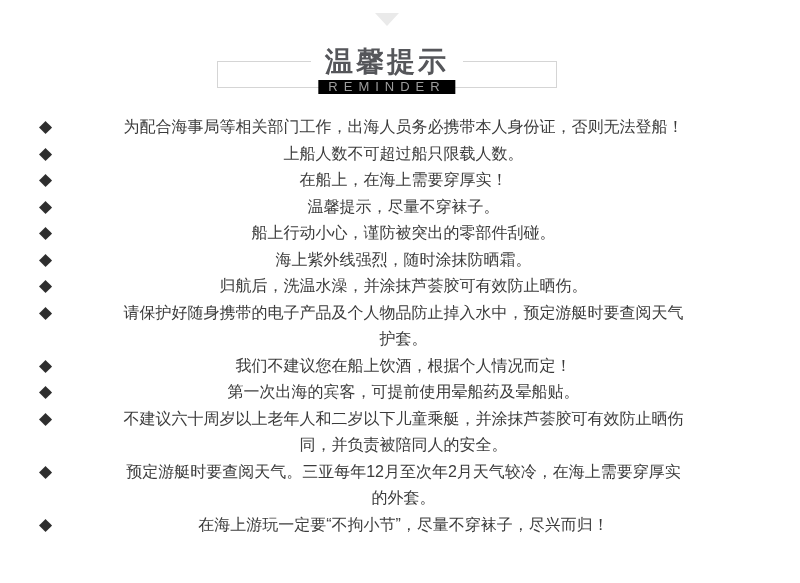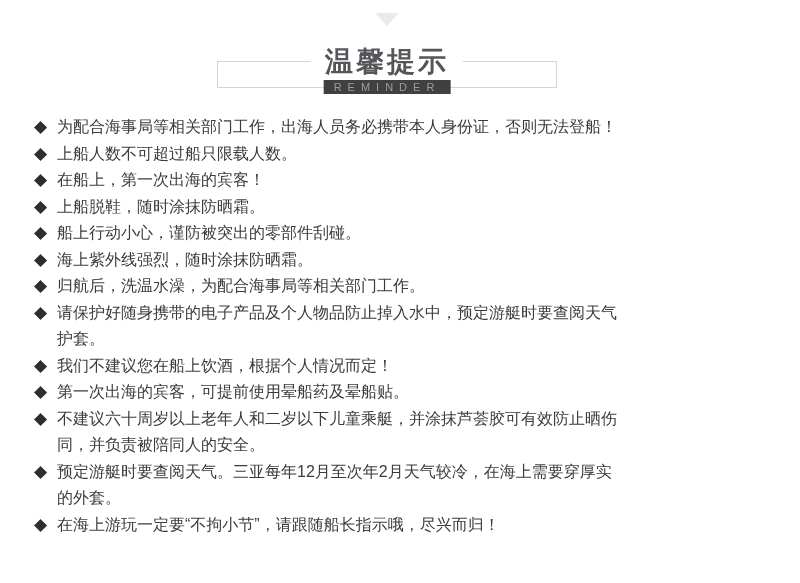--- a/index.html
+++ b/index.html
@@ -3,21 +3,21 @@
 <meta charset="utf-8">
 <style>
   html, body { margin: 0; padding: 0; }
   body {
     width: 800px;
     height: 583px;
     background: #ffffff;
     overflow: hidden;
     font-family: "Liberation Sans", "DejaVu Sans", sans-serif;
   }
-  .page { width: 774px; height: 583px; position: relative; }
+  .page { width: 774px; height: 583px; position: relative; text-align: center; }
 
   
   .header { padding-top: 13px; }
   .triangle {
     width: 0; height: 0;
     margin: 0 auto;
     border-left: 12px solid transparent;
     border-right: 12px solid transparent;
     border-top: 13px solid var(--c-triangle, #eaeaea);
   }
@@ -39,23 +39,23 @@
     font-weight: bold;
     line-height: 28px;
     letter-spacing: 3px;
     color: var(--c-title, #55565a);
     white-space: nowrap;
   }
   .subtitle {
     position: absolute;
     left: 50%; bottom: 0;
     transform: translate(-50%, 50%);
-    background: #404040;
+    background: #000000;
     padding: 0 10px;
-    font-size: 11px;
+    font-size: 13px;
     line-height: 14px;
     letter-spacing: 6px;
     color: var(--c-subtitle, #9d9d9d);
     white-space: nowrap;
   }
 
   
   .list {
     margin: 26px 24px 0 34px;
     padding: 0;
@@ -96,41 +96,41 @@
     <span class="text">为配合海事局等相关部门工作，出海人员务必携带本人身份证，否则无法登船！</span>
   </li>
 
   <li class="row">
     <span class="bullet">◆</span>
     <span class="text">上船人数不可超过船只限载人数。</span>
   </li>
 
   <li class="row">
     <span class="bullet">◆</span>
-    <span class="text">在船上，第一次出海的宾客！</span>
+    <span class="text">在船上，在海上需要穿厚实！</span>
   </li>
 
   <li class="row">
     <span class="bullet">◆</span>
-    <span class="text">上船脱鞋，随时涂抹防晒霜。</span>
+    <span class="text">温馨提示，尽量不穿袜子。</span>
   </li>
 
   <li class="row">
     <span class="bullet">◆</span>
     <span class="text">船上行动小心，谨防被突出的零部件刮碰。</span>
   </li>
 
   <li class="row">
     <span class="bullet">◆</span>
     <span class="text">海上紫外线强烈，随时涂抹防晒霜。</span>
   </li>
 
   <li class="row">
     <span class="bullet">◆</span>
-    <span class="text">归航后，洗温水澡，为配合海事局等相关部门工作。</span>
+    <span class="text">归航后，洗温水澡，并涂抹芦荟胶可有效防止晒伤。</span>
   </li>
 
   <li class="row">
     <span class="bullet">◆</span>
     <span class="text">请保护好随身携带的电子产品及个人物品防止掉入水中，预定游艇时要查阅天气
 护套。</span>
   </li>
 
   <li class="row">
     <span class="bullet">◆</span>
@@ -149,16 +149,16 @@
   </li>
 
   <li class="row">
     <span class="bullet">◆</span>
     <span class="text">预定游艇时要查阅天气。三亚每年12月至次年2月天气较冷，在海上需要穿厚实
 的外套。</span>
   </li>
 
   <li class="row">
     <span class="bullet">◆</span>
-    <span class="text">在海上游玩一定要“不拘小节”，请跟随船长指示哦，尽兴而归！</span>
+    <span class="text">在海上游玩一定要“不拘小节”，尽量不穿袜子，尽兴而归！</span>
   </li>
 </ul>
 </div>
 
 </body></html>

